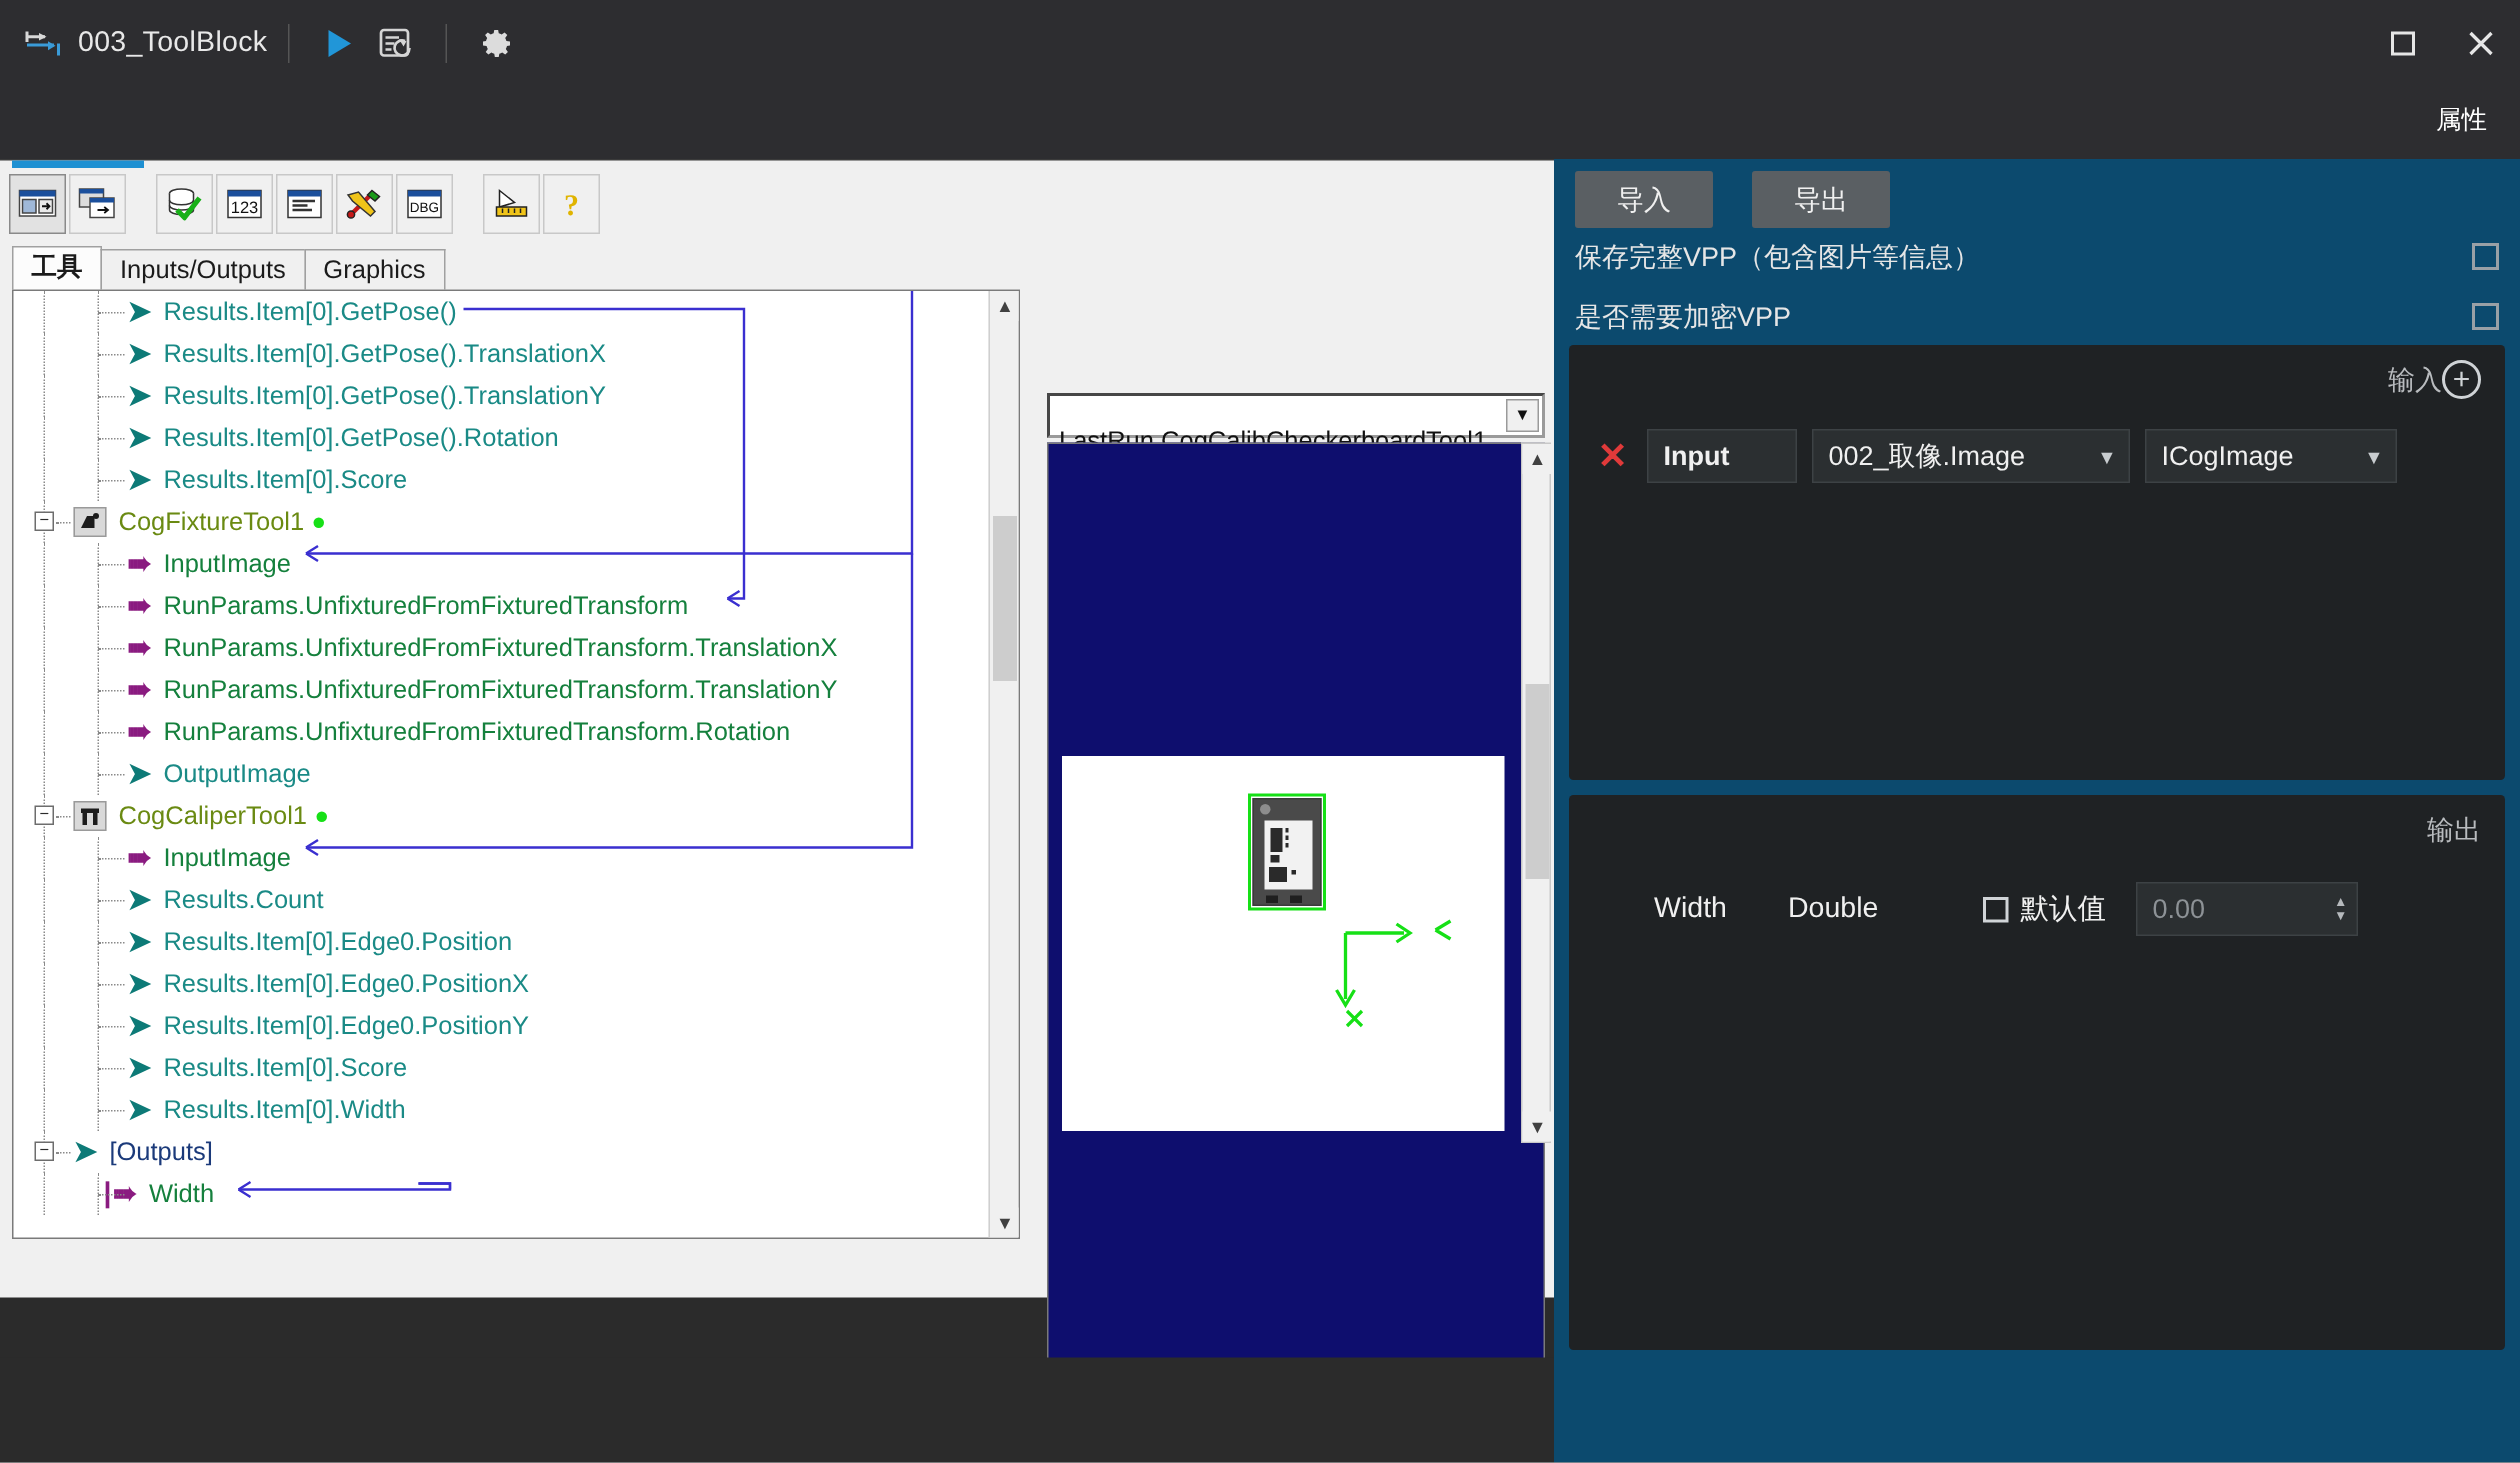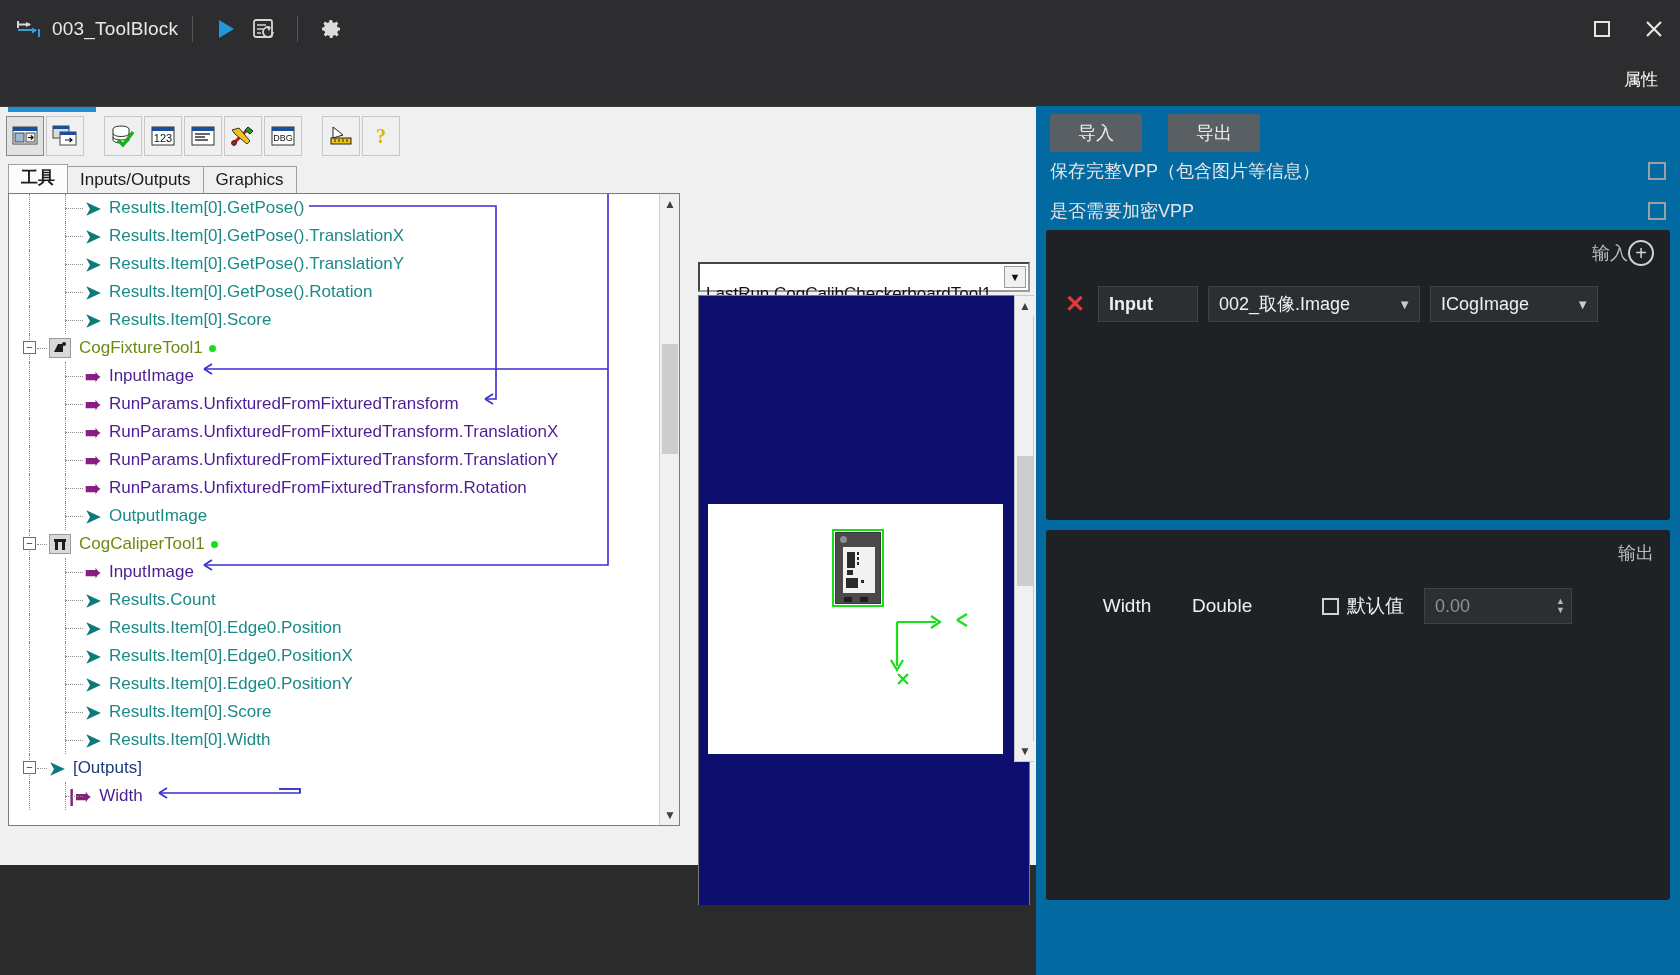--- a/index.html
+++ b/index.html
@@ -108,21 +108,21 @@
   }
   .leafdots {
     position: absolute; width: 22px; height: 1px; border-top: 1px dotted #8a8a8a;
   }
   .vdots {
     position: absolute; width: 1px; border-left: 1px dotted #8a8a8a;
   }
   .arrow-r { color: #0d7a77; font-size: 19px; font-weight: bold; }
   .arrow-l { color: #8a1b80; font-size: 19px; font-weight: bold; }
   .lbl-out { color: #1a8a86; }
-  .lbl-in  { color: #4c1d95; text-align: center; }
+  .lbl-in  { color: #15803d; text-align: center; }
   .lbl-tool { color: #6a8a12; }
   .lbl-outputs { color: #1b3a7a; }
   .gdot {
     width: 7px; height: 7px; border-radius: 50%; background: #17e017;
     display: inline-block; margin-left: 6px; vertical-align: 6px;
   }
   .toolicon {
     width: 22px; height: 20px; background: #d9d9d9; border: 1px solid #9a9a9a;
     display: inline-flex; align-items: center; justify-content: center;
   }
@@ -189,21 +189,21 @@
   }
   .hs-thumb { position: absolute; left: 88px; top: 2px; width: 78px; height: 19px; background: #cdcdcd; }
   .dispvscroll {
     position: absolute; left: 1014px; top: 188px; width: 20px; height: 467px;
     background: #f0f0f0; border: 1px solid #c8c8c8;
   }
 
   
   .rightpanel {
     position: absolute; left: 1036px; top: 106px; width: 644px; height: 869px;
-    background: #0369a1;
+    background: #0c4a6e;
   }
   .rp-btnrow { position: absolute; left: 14px; top: 8px; display: flex; gap: 26px; }
   .rp-btn {
     width: 92px; height: 38px; background: #5a5f63; color: #f0f0f0;
     font-size: 18px; display: flex; align-items: center; justify-content: center;
     border-radius: 2px; cursor: pointer;
   }
   .rp-checkrow {
     position: absolute; left: 14px; width: 616px; height: 34px;
     display: flex; align-items: center; justify-content: space-between;

